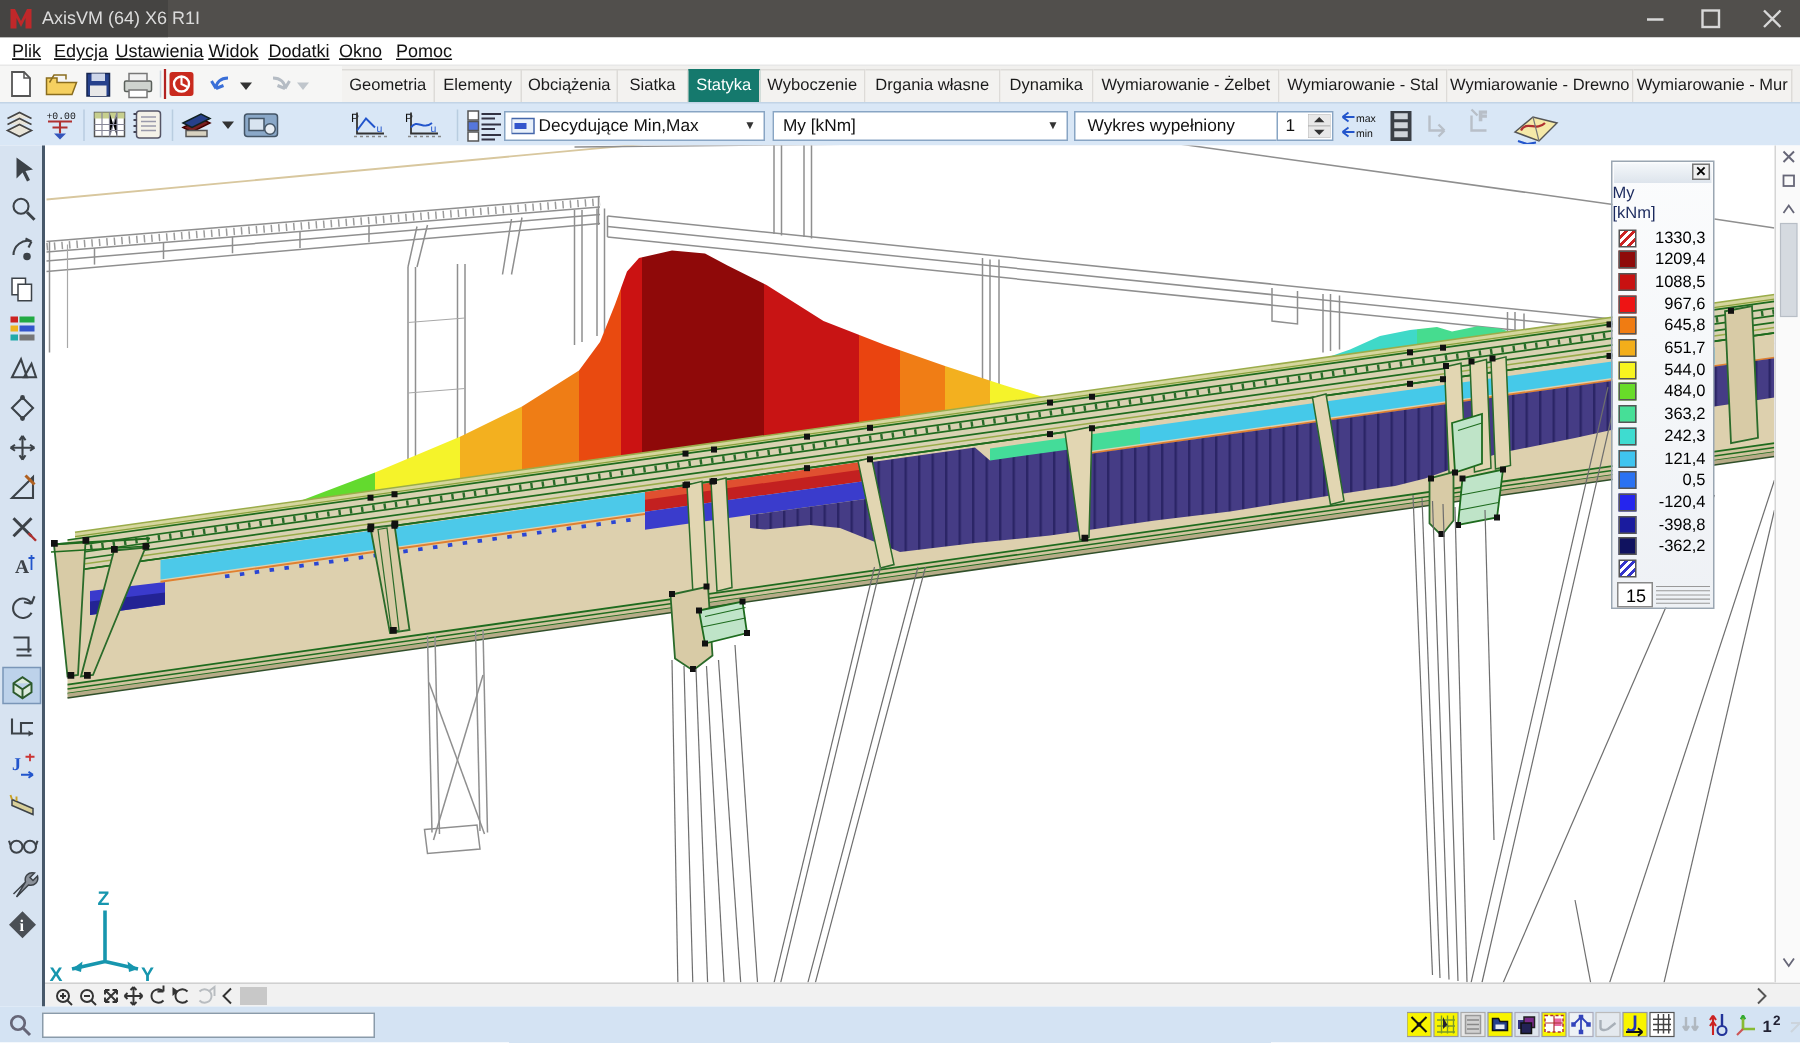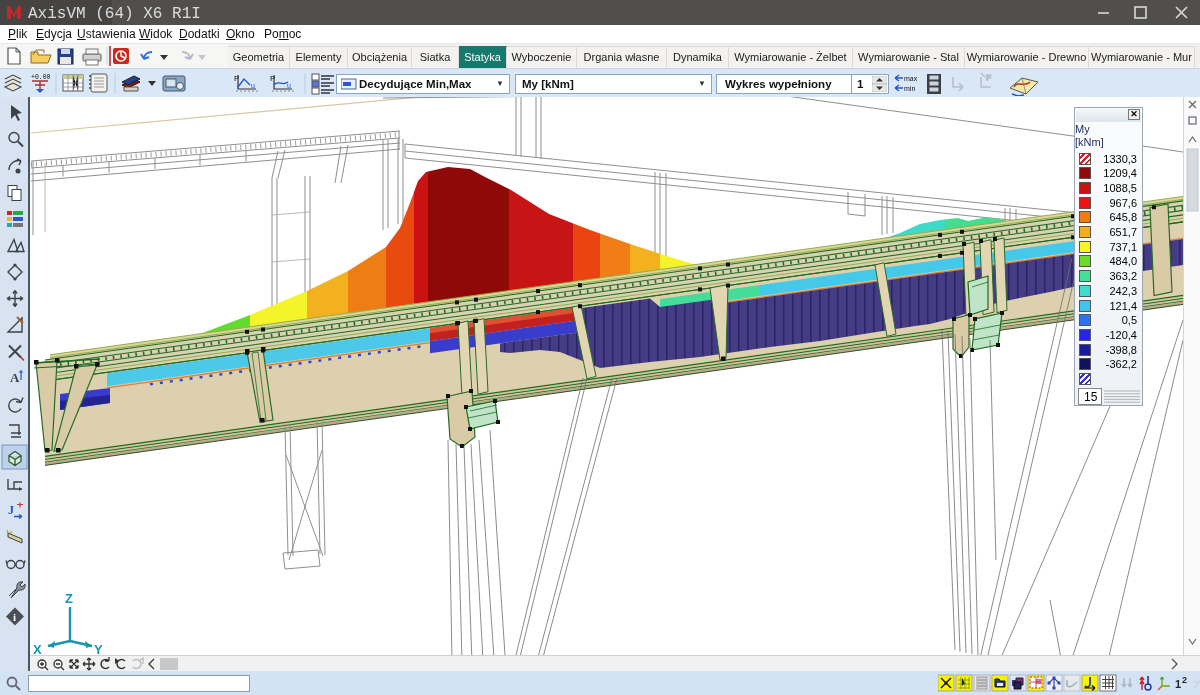--- a/index.html
+++ b/index.html
@@ -2,34 +2,34 @@
 <html><head>
 <meta charset="utf-8">
 <style>
 * { margin:0; padding:0; box-sizing:border-box; }
 html,body { width:1200px; height:695px; overflow:hidden; font-family:"Liberation Sans",sans-serif; }
 #app { position:relative; width:1200px; height:695px; background:#fff; }
 .abs { position:absolute; }
 
 #titlebar { left:0; top:0; width:1200px; height:25px; background:#514f4c; }
 #titlebar .lseg { position:absolute; left:0; top:0; width:112px; height:25px; background:#454442; }
-#titlebar .ttext { position:absolute; left:28px; top:5px; color:#dcdcdc; font-size:16px;font-family:Liberation Mono, monospace; }
+#titlebar .ttext { position:absolute; left:28px; top:5px; color:#dcdcdc; font-size:12px; }
 
 #menubar { left:0; top:25px; width:1200px; height:19px; background:#ffffff; border-bottom:1px solid #e8e8e8; font-size:12px; color:#111; }
-#menubar span.mi { position:absolute; top:2px; }
+#menubar span.mi { position:absolute; top:2px;text-decoration:underline; }
 
 #row1 { left:0; top:44px; width:1200px; height:24px; background:#f1f0ee; }
 #row1 .iconzone { position:absolute; left:0; top:0; width:228px; height:24px; background:#f6f6f5; }
 
 #tabs { position:absolute; left:228px; top:0px; height:24px; white-space:nowrap; font-size:11px; }
 #tabs .tab { display:inline-block; height:22px; margin-top:2px; line-height:21px; text-align:center; background:#f3f2f0; border-right:1px solid #dddbd8; border-top:1px solid #dddbd8; color:#1a1a1a; overflow:hidden; }
 #tabs .tab.sel { background:#15796d; color:#fff; border-top:1px solid #15796d; }
 
 #row2 { left:0; top:68px; width:1200px; height:29px; background:#d9e7f6; border-top:1px solid #c2d4e6; }
-.combo { position:absolute; top:5px; height:20px; background:#fff; border:1px solid #88a5c4; font-size:11.5px; color:#111; line-height:18px;font-weight:bold; }
+.combo { position:absolute; top:5px; height:20px; background:#fff; border:1px solid #88a5c4; font-size:11.5px; color:#111; line-height:18px; }
 .combo .arr { position:absolute; right:1px; top:1px; width:16px; height:16px; color:#333; text-align:center; font-size:8px; line-height:16px; }
 
 #lefttools { left:0; top:97px; width:30px; height:574px; background:#d7e3f1; border-right:2px solid #47586a; }
 
 #viewport { left:30px; top:97px; width:1153px; height:558px; background:#ffffff; }
 
 #zoomstrip { left:30px; top:655px; width:1170px; height:16px; background:#f1f1f1; border-top:1px solid #d0d0d0; }
 
 #bottombar { left:0; top:671px; width:1200px; height:24px; background:#d4e3f3; }
 #searchbox { position:absolute; left:28px; top:4px; width:222px; height:17px; background:#fff; border:1px solid #8a9baa; }
@@ -636,21 +636,21 @@
 <div class="lrow" style="top:102.8px">
         <span class="sw" style="background:#f07c12"></span>
         <span class="val">645,8</span>
       </div>
 <div class="lrow" style="top:117.5px">
         <span class="sw" style="background:#f3ae1a"></span>
         <span class="val">651,7</span>
       </div>
 <div class="lrow" style="top:132.2px">
         <span class="sw" style="background:#f8f51e"></span>
-        <span class="val">737,1</span>
+        <span class="val">544,0</span>
       </div>
 <div class="lrow" style="top:146.9px">
         <span class="sw" style="background:#68dc29"></span>
         <span class="val">484,0</span>
       </div>
 <div class="lrow" style="top:161.6px">
         <span class="sw" style="background:#46df97"></span>
         <span class="val">363,2</span>
       </div>
 <div class="lrow" style="top:176.3px">

